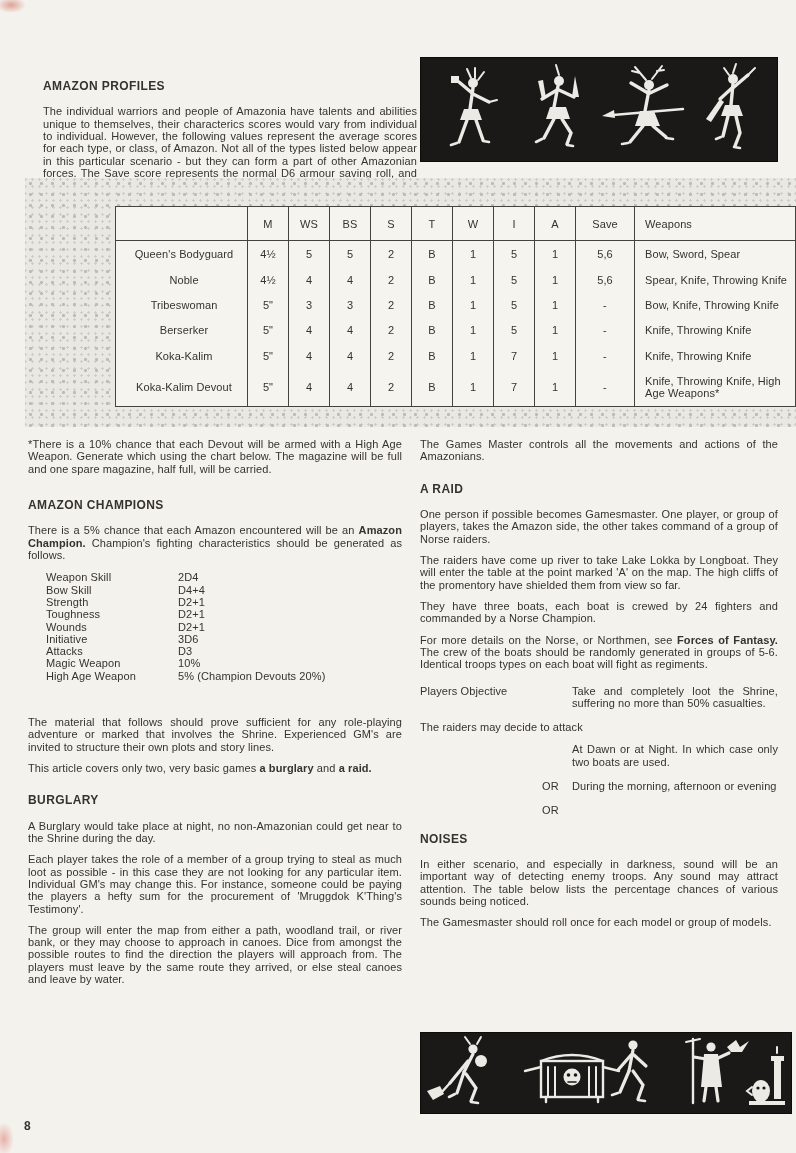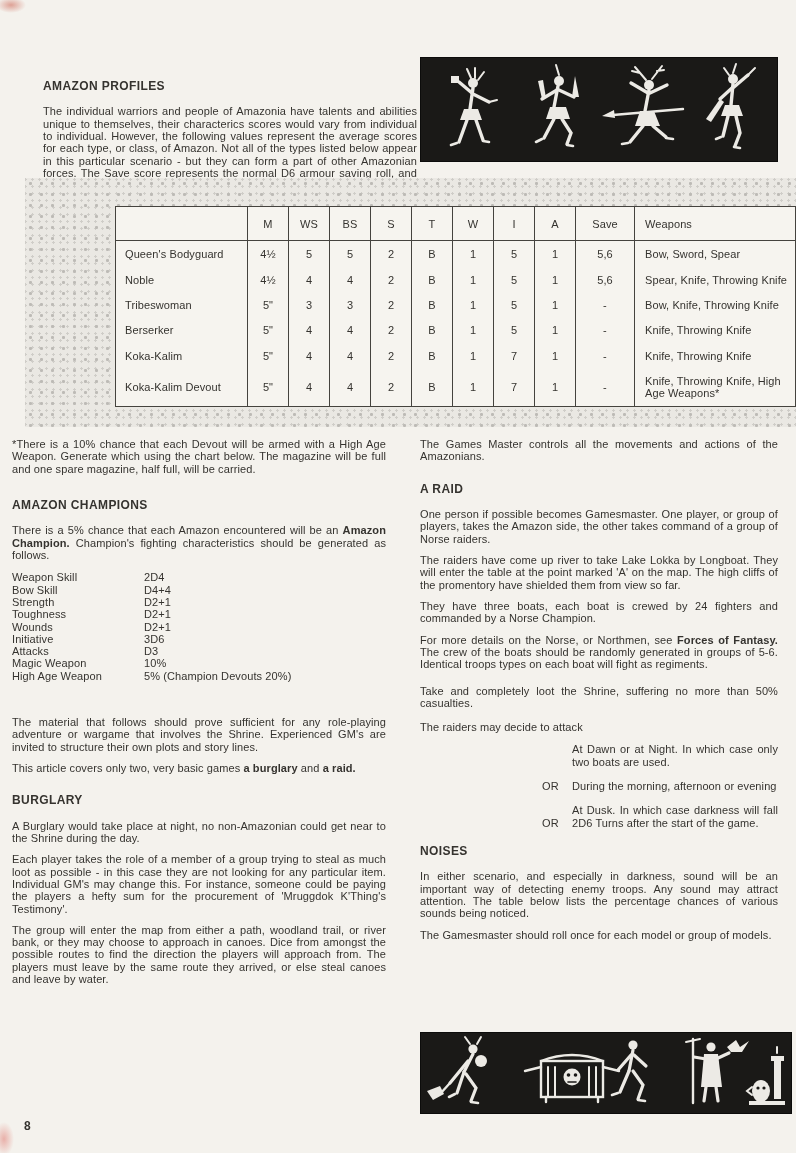--- a/index.html
+++ b/index.html
@@ -8,21 +8,21 @@
     background:#f4f2ed; overflow:hidden;
     font-family:"Liberation Sans","DejaVu Sans",sans-serif;
     color:#35332f; font-size:11px; line-height:1.12; letter-spacing:.1px;
   }
   p{margin:0 0 9px 0; text-align:justify;}
   .heading{font-weight:bold; font-size:12px; letter-spacing:.4px; margin:0 0 12px 0;}
   .sect{margin-top:20px;}
   .bold{font-weight:bold;}
   
   .col-left-top{position:absolute; left:43px; top:36px; width:374px;margin-top:44px;}
-  .col-left{position:absolute; left:12px; top:438px; width:374px;}
+  .col-left{position:absolute; left:28px; top:438px; width:374px;}
   .col-right{position:absolute; left:420px; top:438px; width:358px;}
   
   .halftone{
     position:absolute; left:25px; top:178px; width:771px; height:249px;
     background-color:#eae8e3;
     background-image:
       radial-gradient(circle,#bdbbb6 1.3px, rgba(0,0,0,0) 1.7px),
       radial-gradient(circle,#cfcdc8 1.1px, rgba(0,0,0,0) 1.4px);
     background-size:11px 11px, 7px 7px;
     background-position:0 0, 4px 5px;
@@ -32,29 +32,29 @@
     position:absolute; left:115px; top:206px; width:570px;
     border-collapse:collapse; table-layout:fixed;
     background:#f6f4ef; border:1.5px solid #45433e;
     font-size:11px; color:#35332f;
   }
   .stat-table th,.stat-table td{border-left:1px solid #45433e; font-weight:normal; vertical-align:middle;}
   .stat-table th:first-child,.stat-table td:first-child{border-left:none;}
   .stat-table thead tr{border-bottom:1px solid #45433e;}
   .stat-table th{padding:11px 4px 10px; text-align:center;}
   .stat-table td{padding:7px 4px 6px; text-align:center;}
-  .stat-table .c-name{width:118px; text-align:left; padding-left:9px;}
+  .stat-table .c-name{width:118px; text-align:center; padding-left:9px;}
   .stat-table .c-stat{width:32px;}
   .stat-table .c-save{width:50px;}
   .stat-table .c-weap{width:146px; text-align:left; padding-left:10px;}
   
   .stat-row{display:flex; line-height:12.3px;}
   .stat-label{width:132px; flex:none;}
   .stat-value{flex:1;}
-  .stats-list{margin:10px 0 0 0;}
+  .stats-list{margin:10px 0 0 18px;}
   
   .po-row{display:flex; margin:14px 0 12px 0;}
   .po-label{width:152px; flex:none;}
   .po-text{flex:1; text-align:justify;}
   
   .options{margin:10px 0 0 122px;}
   .opt{display:flex; margin-bottom:12px;align-items:flex-end;}
   .opt-or{width:30px; flex:none;}
   .opt-text{flex:1; text-align:justify;}
   
@@ -273,21 +273,21 @@
             <span class="stat-value">10%</span>
           </div>
           <div class="stat-row">
             <span class="stat-label">High Age Weapon</span>
             <span class="stat-value">5% (Champion Devouts 20%)</span>
           </div>
         </div>
     </div>
 
     <div class="sect" style="margin-top:34px;">
-      <p>The material that follows should prove sufficient for any role-playing adventure or wargame that involves the Shrine. Experienced GM's are invited to structure their own plots and story lines.</p>
+      <p>The material that follows should prove sufficient for any role-playing adventure or marked that involves the Shrine. Experienced GM's are invited to structure their own plots and story lines.</p>
       <p><span>This article covers only two, very basic games </span><span class="bold">a burglary</span><span> and </span><span class="bold">a raid.</span></p>
     </div>
 
     <div class="sect">
       <div class="heading">BURGLARY</div>
       <p>A Burglary would take place at night, no non-Amazonian could get near to the Shrine during the day.</p>
       <p>Each player takes the role of a member of a group trying to steal as much loot as possible - in this case they are not looking for any particular item. Individual GM's may change this. For instance, someone could be paying the players a hefty sum for the procurement of 'Mruggdok K'Thing's Testimony'.</p>
       <p>The group will enter the map from either a path, woodland trail, or river bank, or they may choose to approach in canoes. Dice from amongst the possible routes to find the direction the players will approach from. The players must leave by the same route they arrived, or else steal canoes and leave by water.</p>
     </div>
   </div>
@@ -296,36 +296,36 @@
     <p>The Games Master controls all the movements and actions of the Amazonians.</p>
 
     <div class="sect">
       <div class="heading">A RAID</div>
       <p>One person if possible becomes Gamesmaster. One player, or group of players, takes the Amazon side, the other takes command of a group of Norse raiders.</p>
       <p>The raiders have come up river to take Lake Lokka by Longboat. They will enter the table at the point marked 'A' on the map. The high cliffs of the promentory have shielded them from view so far.</p>
       <p>They have three boats, each boat is crewed by 24 fighters and commanded by a Norse Champion.</p>
       <p><span>For more details on the Norse, or Northmen, see </span><span class="bold">Forces of Fantasy.</span><span> The crew of the boats should be randomly generated in groups of 5-6. Identical troops types on each boat will fight as regiments.</span></p>
 
       <div class="po-row">
+        <span class="po-label">Players Objective</span>
         <span class="po-text">Take and completely loot the Shrine, suffering no more than 50% casualties.</span>
       </div>
 
       <p>The raiders may decide to attack</p>
       <div class="options">
           <div class="opt">
             <span class="opt-or"></span>
             <span class="opt-text">At Dawn or at Night. In which case only two boats are used.</span>
           </div>
           <div class="opt">
             <span class="opt-or">OR</span>
             <span class="opt-text">During the morning, afternoon or evening</span>
           </div>
           <div class="opt">
             <span class="opt-or">OR</span>
-            <span class="opt-text">At Dusk. In which case darkness will fall 2D6 Turns after the start of the game.</span>
           </div>
         </div>
     </div>
 
     <div class="sect" style="margin-top:16px;">
       <div class="heading">NOISES</div>
       <p>In either scenario, and especially in darkness, sound will be an important way of detecting enemy troops. Any sound may attract attention. The table below lists the percentage chances of various sounds being noticed.</p>
       <p>The Gamesmaster should roll once for each model or group of models.</p>
     </div>
   </div>

